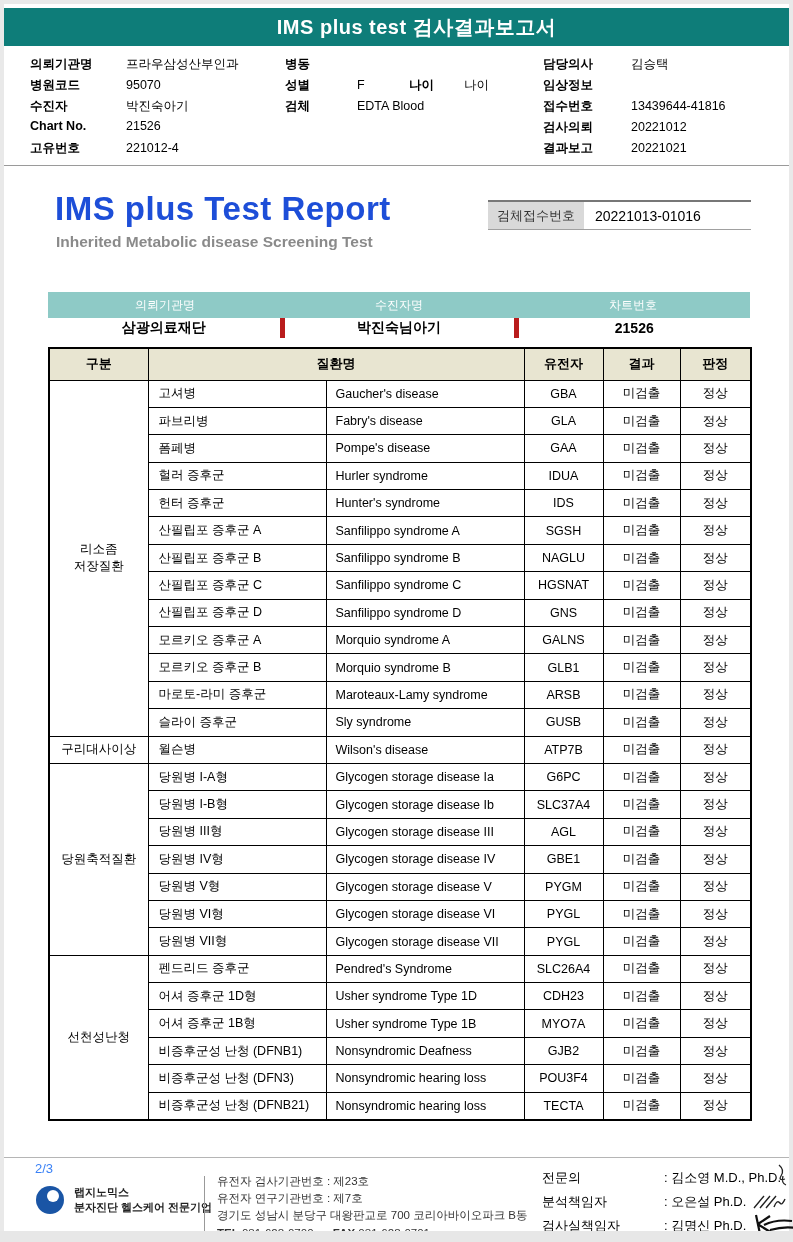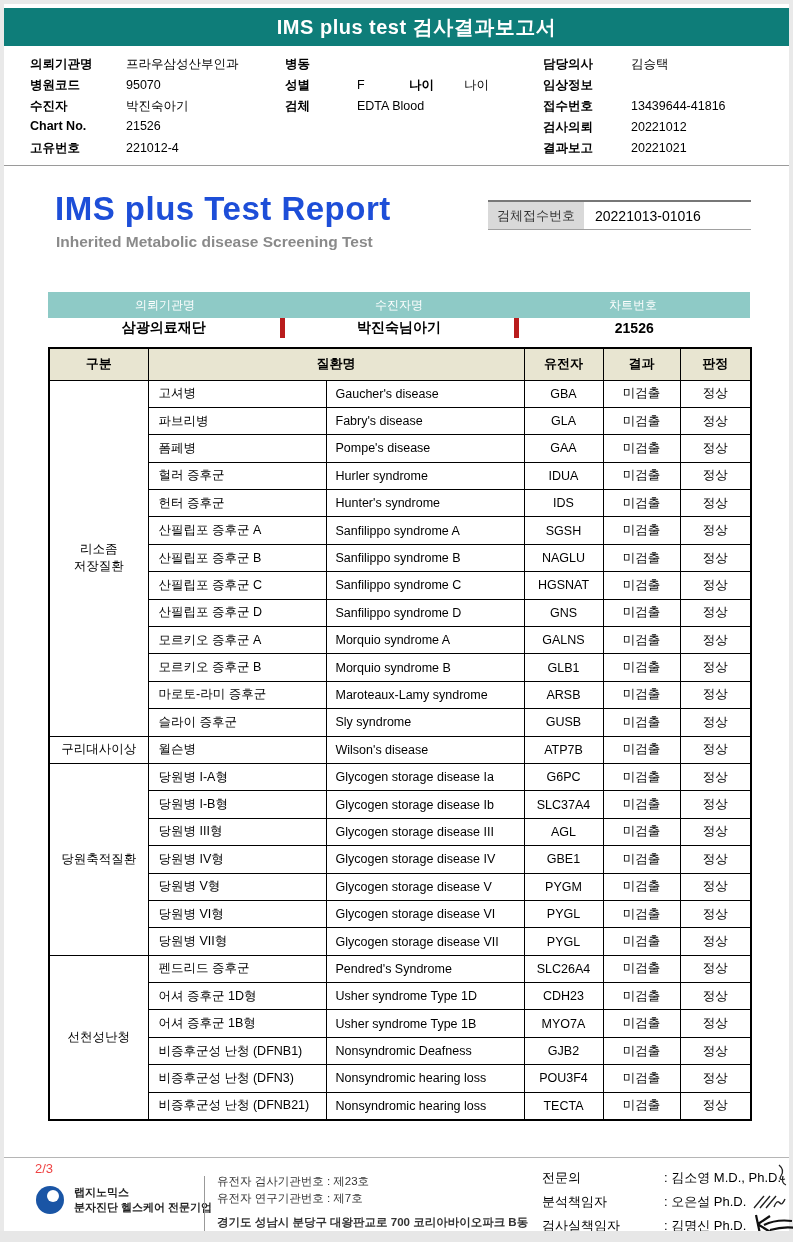--- a/index.html
+++ b/index.html
@@ -88,30 +88,30 @@
   .results-table td { height:27.4px; font-size:12.5px; color:#000; padding:0; }
   .cat-cell { text-align:center; line-height:1.35; }
   .name-kr-cell { text-align:left; padding-left:10px !important;margin-top:12px; }
   .name-en-cell { text-align:left; padding-left:9px !important; }
   .gene-cell, .result-cell, .judgment-cell { text-align:center; }
   
   .footer-line {
     position:absolute; top:1153px; left:0; width:785px; height:0;
     border-top:1px solid #b5b5b5;
   }
-  .page-number { position:absolute; left:31px; top:1157px; font-size:13px; color:#ef4444; }
+  .page-number { position:absolute; left:31px; top:1157px; font-size:13px; color:#3b82f6; }
   .logo-block { position:absolute; left:31px; top:1180px; display:flex; align-items:center; }
   .logo-mark { width:32px; height:32px; margin-right:7px; }
   .logo-text { font-size:11px; font-weight:bold; color:#222; line-height:1.35; }
   .footer-vdivider {
     position:absolute; left:200px; top:1172px; height:64px; width:0;
     border-left:1px solid #999;
   }
   .cert-block { position:absolute; left:213px; top:1169px; font-size:11.5px; color:#333; line-height:1.45; }
-  .cert-address { margin-top:8px;font-weight:bold; }
+  .cert-address { margin-top:1px; }
   .tel-line { margin-top:1px; }
   .tel-label, .fax-label { font-weight:bold; }
   .fax-label { margin-left:16px; }
   .signature-block { position:absolute; left:538px; top:1162px; font-size:13px; color:#000; }
   .signer-row { display:flex; align-items:center; height:24px; position:relative; }
   .signer-role { width:86px; flex:0 0 auto; }
   .signer-name { white-space:nowrap;margin-left:36px; }
   .sig { margin-left:4px; }
   .sig-1 { margin-left:-8px; margin-top:-6px; }
   .sig-3 { margin-top:-2px; }

